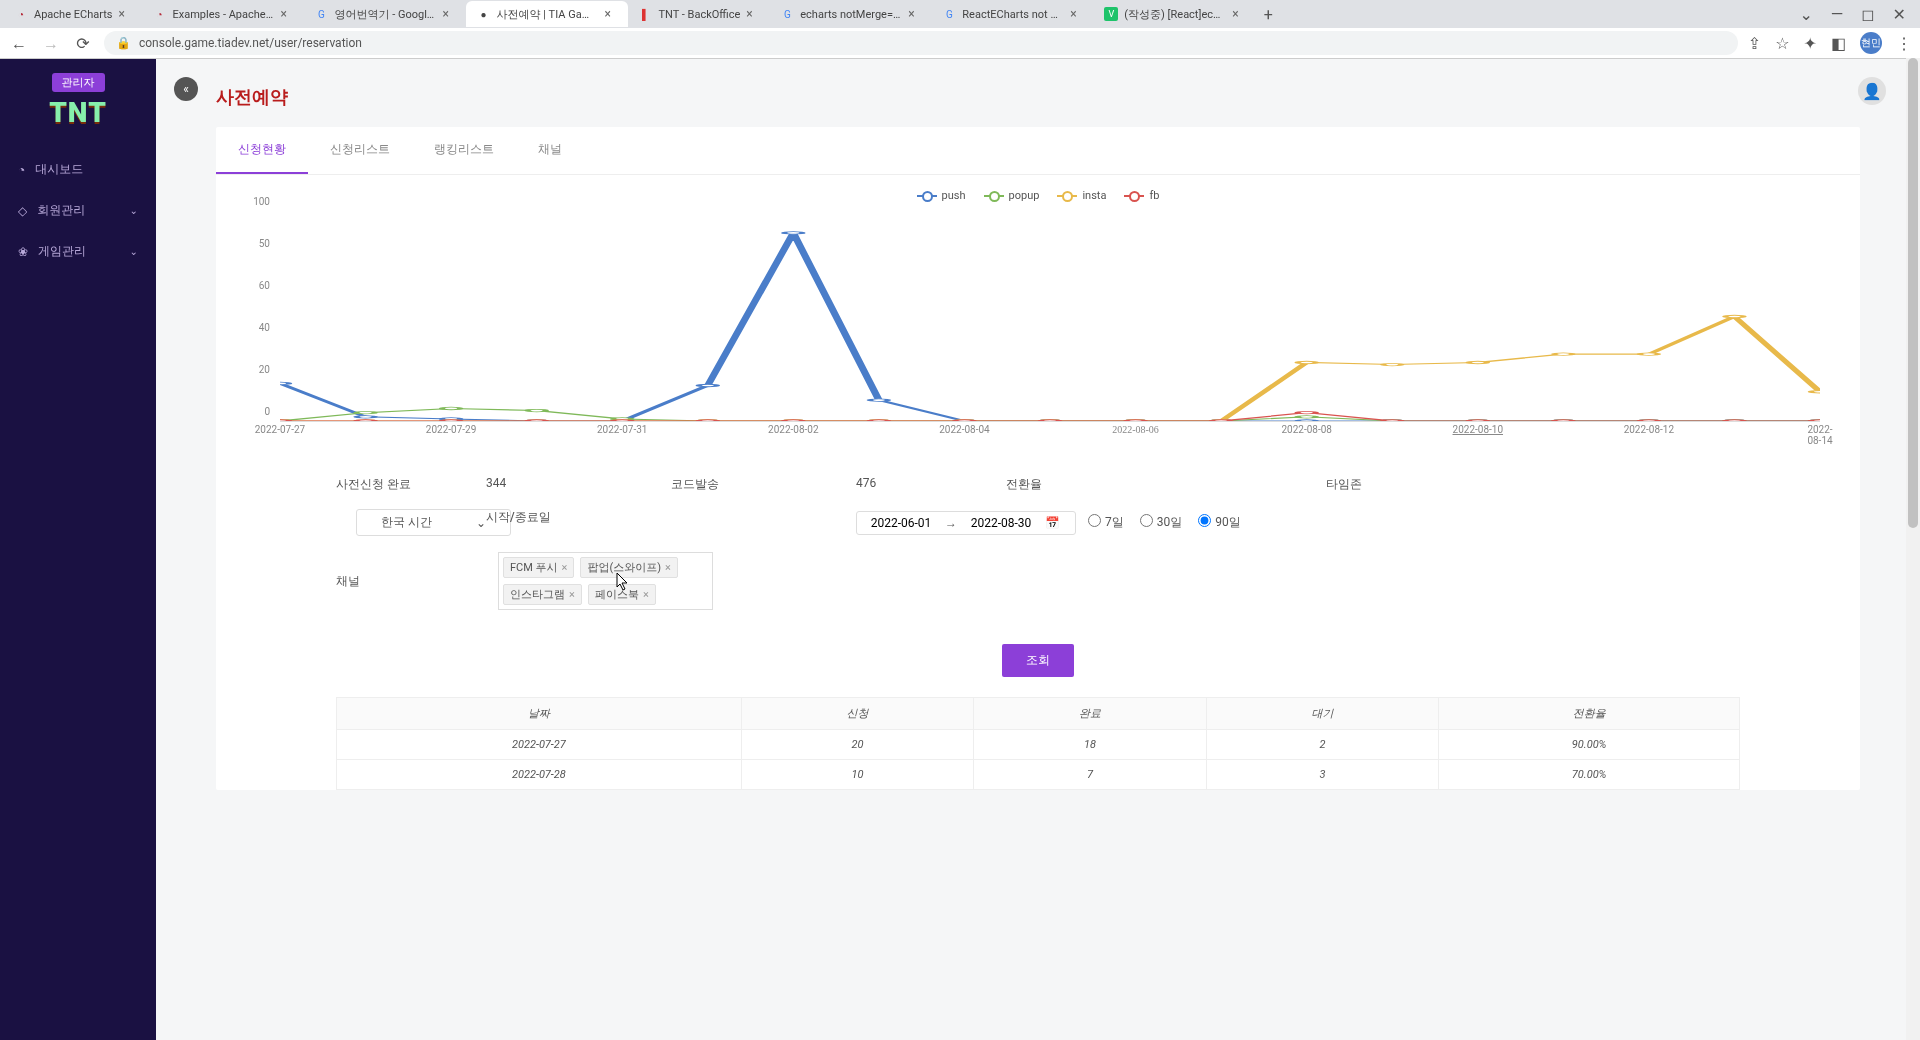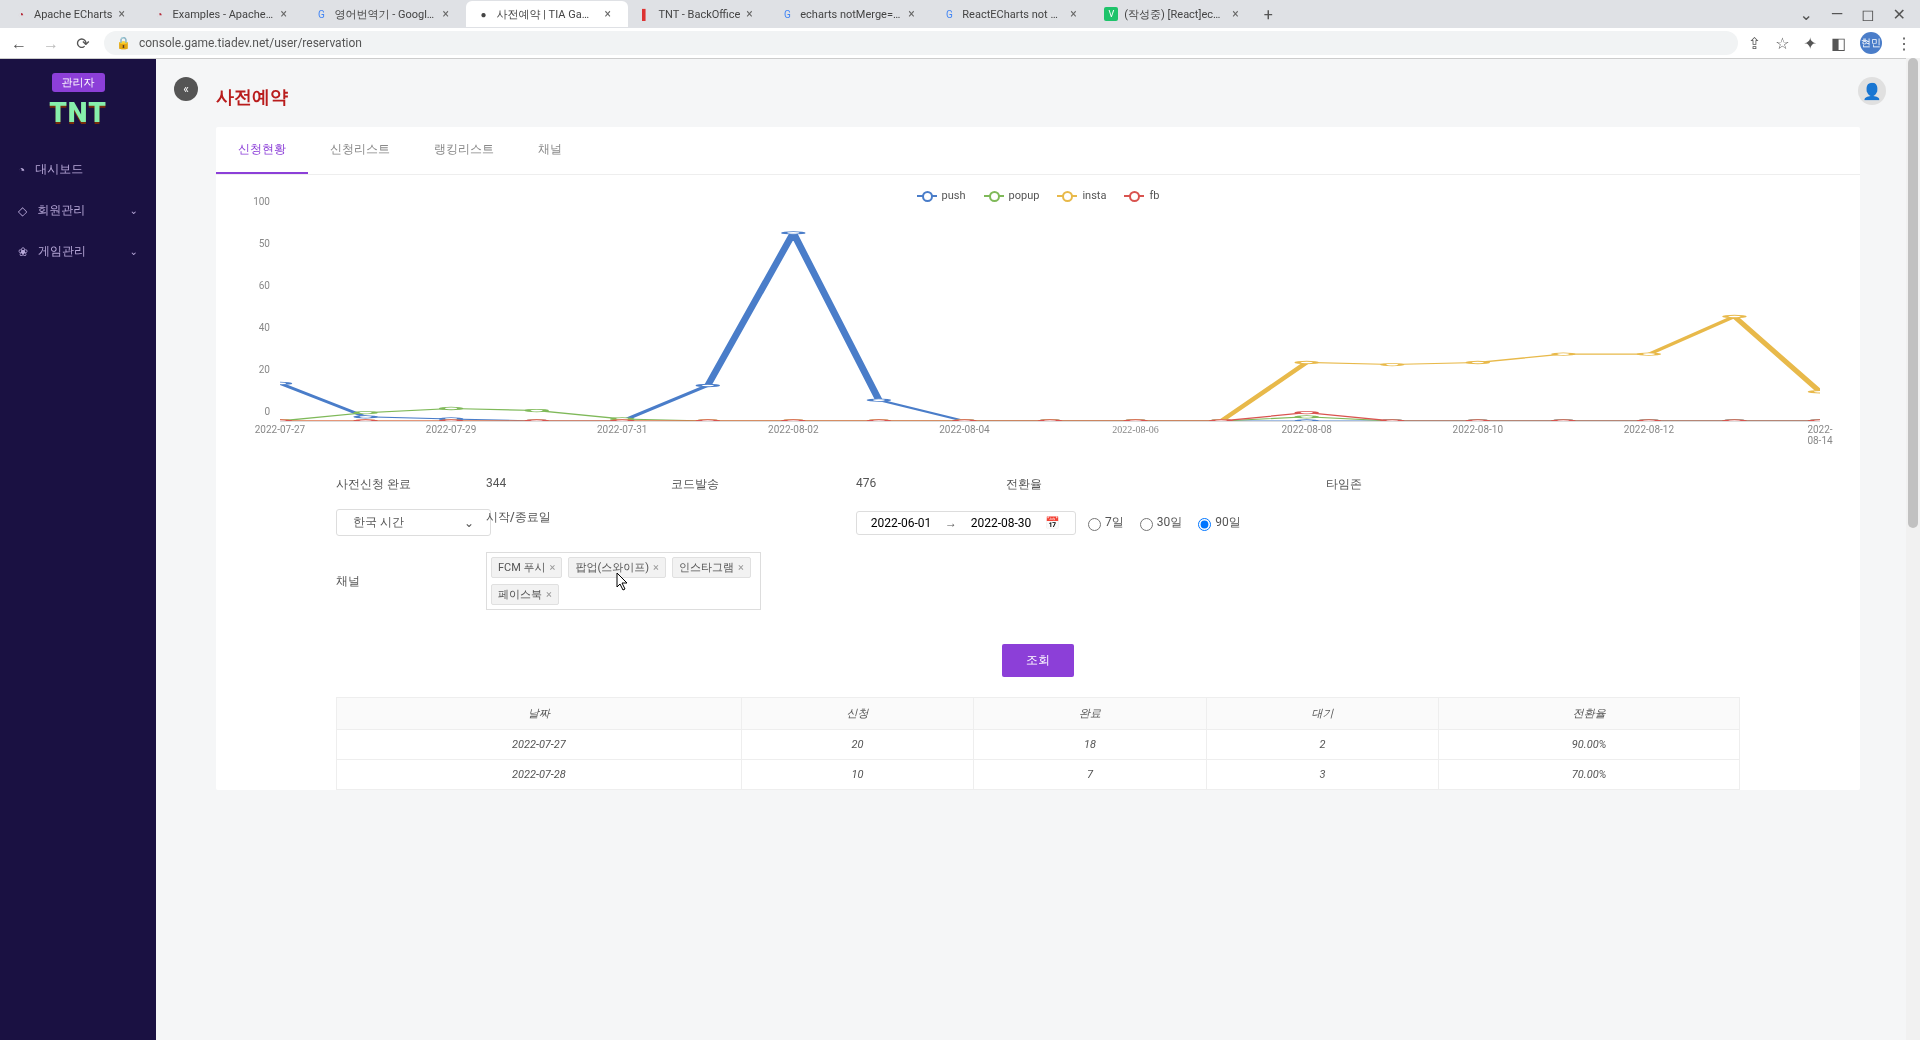--- a/index.html
+++ b/index.html
@@ -59,26 +59,26 @@
 .y-axis { position: absolute; left: 0; top: 0; bottom: 20px; width: 30px; }
 .y-tick { position: absolute; right: 6px; font-size: 10px; color: #888; transform: translateY(-50%); }
 .plot { position: absolute; left: 34px; right: 10px; top: 0; bottom: 20px; border-bottom: 1px solid #ddd; }
 .x-axis { position: absolute; left: 34px; right: 10px; bottom: 0; height: 18px; display: flex; }
 .x-tick { position: absolute; font-size: 10px; color: #888; transform: translateX(-50%); }
 .chart svg { position: absolute; left: 0; top: 0; width: 100%; height: 100%; }
 
 .filter-grid { display: grid; grid-template-columns: 150px 185px 185px 150px 320px 1fr; padding: 20px 120px 0; font-size: 12px; color: #555; }
 .filter-grid .lbl { padding: 8px 0; font-weight: 500; }
 .filter-grid .val { padding: 8px 0; }
-.sel { border: 1px solid #ddd; border-radius: 3px; padding: 4px 16px; width: 155px; font-size: 12px; display: flex; justify-content: space-between; align-items: center; cursor: pointer; }
+.sel { border: 1px solid #ddd; border-radius: 3px; padding: 4px 24px; width: 155px; font-size: 12px; display: flex; justify-content: space-between; align-items: center; cursor: pointer; margin-left: 20px; }
 .date-range { display: flex; align-items: center; gap: 8px; border: 1px solid #ddd; border-radius: 3px; padding: 4px 8px; width: 220px; font-size: 12px; }
 .date-range input { border: none; width: 72px; font-size: 12px; text-align: center; }
 .radio-grp { display: inline-flex; gap: 16px; align-items: center; margin-left: 12px; }
-.radio-grp label { display: flex; align-items: flex-end; gap: 4px; cursor: pointer; }
-.tags { display: flex; flex-wrap: wrap; gap: 6px; border: 1px solid #ddd; padding: 4px; width: 275px; }
+.radio-grp label { display: flex; align-items: flex-start; gap: 4px; cursor: pointer; }
+.tags { display: flex; flex-wrap: wrap; gap: 6px; border: 1px solid #ddd; padding: 4px; width: 215px; margin-left: 12px; }
 .tag { background: #f2f2f2; border: 1px solid #e0e0e0; border-radius: 2px; padding: 2px 6px; font-size: 11px; display: flex; align-items: center; gap: 4px; }
 .tag .x { color: #999; cursor: pointer; }
 .cursor-img { position: absolute; width: 14px; height: 20px; pointer-events: none; }
 
 .search-btn { background: #8c3fd8; color: #fff; border: none; padding: 8px 24px; font-size: 12px; border-radius: 2px; cursor: pointer; display: block; margin: 26px auto 20px; }
 
 table { width: calc(100% - 240px); margin: 10px 120px 0; border-collapse: collapse; font-size: 11px; }
 th, td { border: 1px solid #eee; padding: 8px 10px; text-align: center; color: #555; font-style: italic; }
 th { background: #fafafa; font-weight: 500; }
 
@@ -310,21 +310,21 @@
               </svg>
             </div>
           <div class="x-axis" id="x-axis">
               <div class="x-tick" style="left: 0%;">2022-07-27</div>
               <div class="x-tick" style="left: 11.1111%;">2022-07-29</div>
               <div class="x-tick" style="left: 22.2222%;">2022-07-31</div>
               <div class="x-tick" style="left: 33.3333%;">2022-08-02</div>
               <div class="x-tick" style="left: 44.4444%;">2022-08-04</div>
               <div class="x-tick" style="left: 55.5556%; font-family: Liberation Serif, serif;">2022-08-06</div>
               <div class="x-tick" style="left: 66.6667%;">2022-08-08</div>
-              <div class="x-tick" style="left: 77.7778%;">2022-08-10</div>
+              <div class="x-tick" style="left: 77.7778%; text-decoration: underline;">2022-08-10</div>
               <div class="x-tick" style="left: 88.8889%;">2022-08-12</div>
               <div class="x-tick" style="left: 100%;">2022-08-14</div>
             </div>
         </div>
       </div>
 
       <div class="filter-grid" style="position:relative">
         <div class="lbl">사전신청 완료</div>
         <div class="val">344</div>
         <div class="lbl">코드발송</div>

